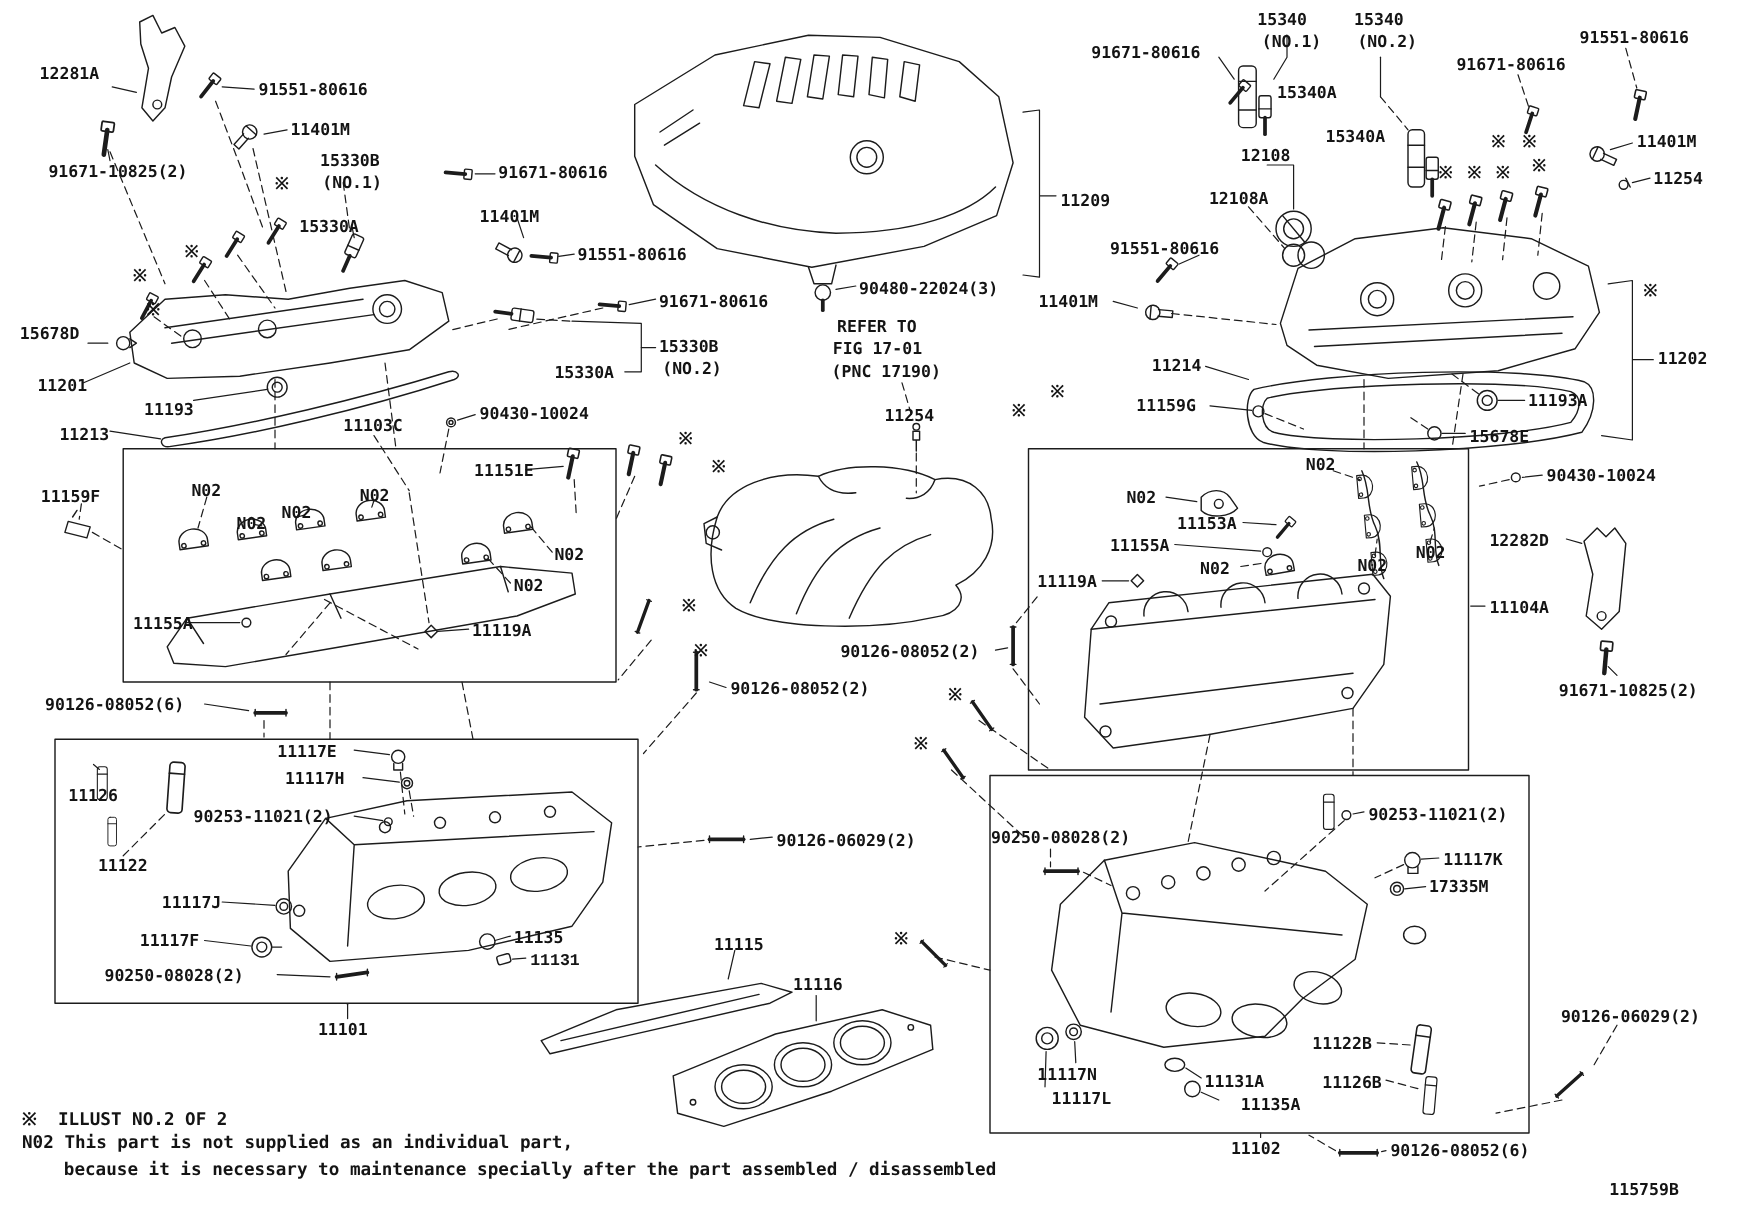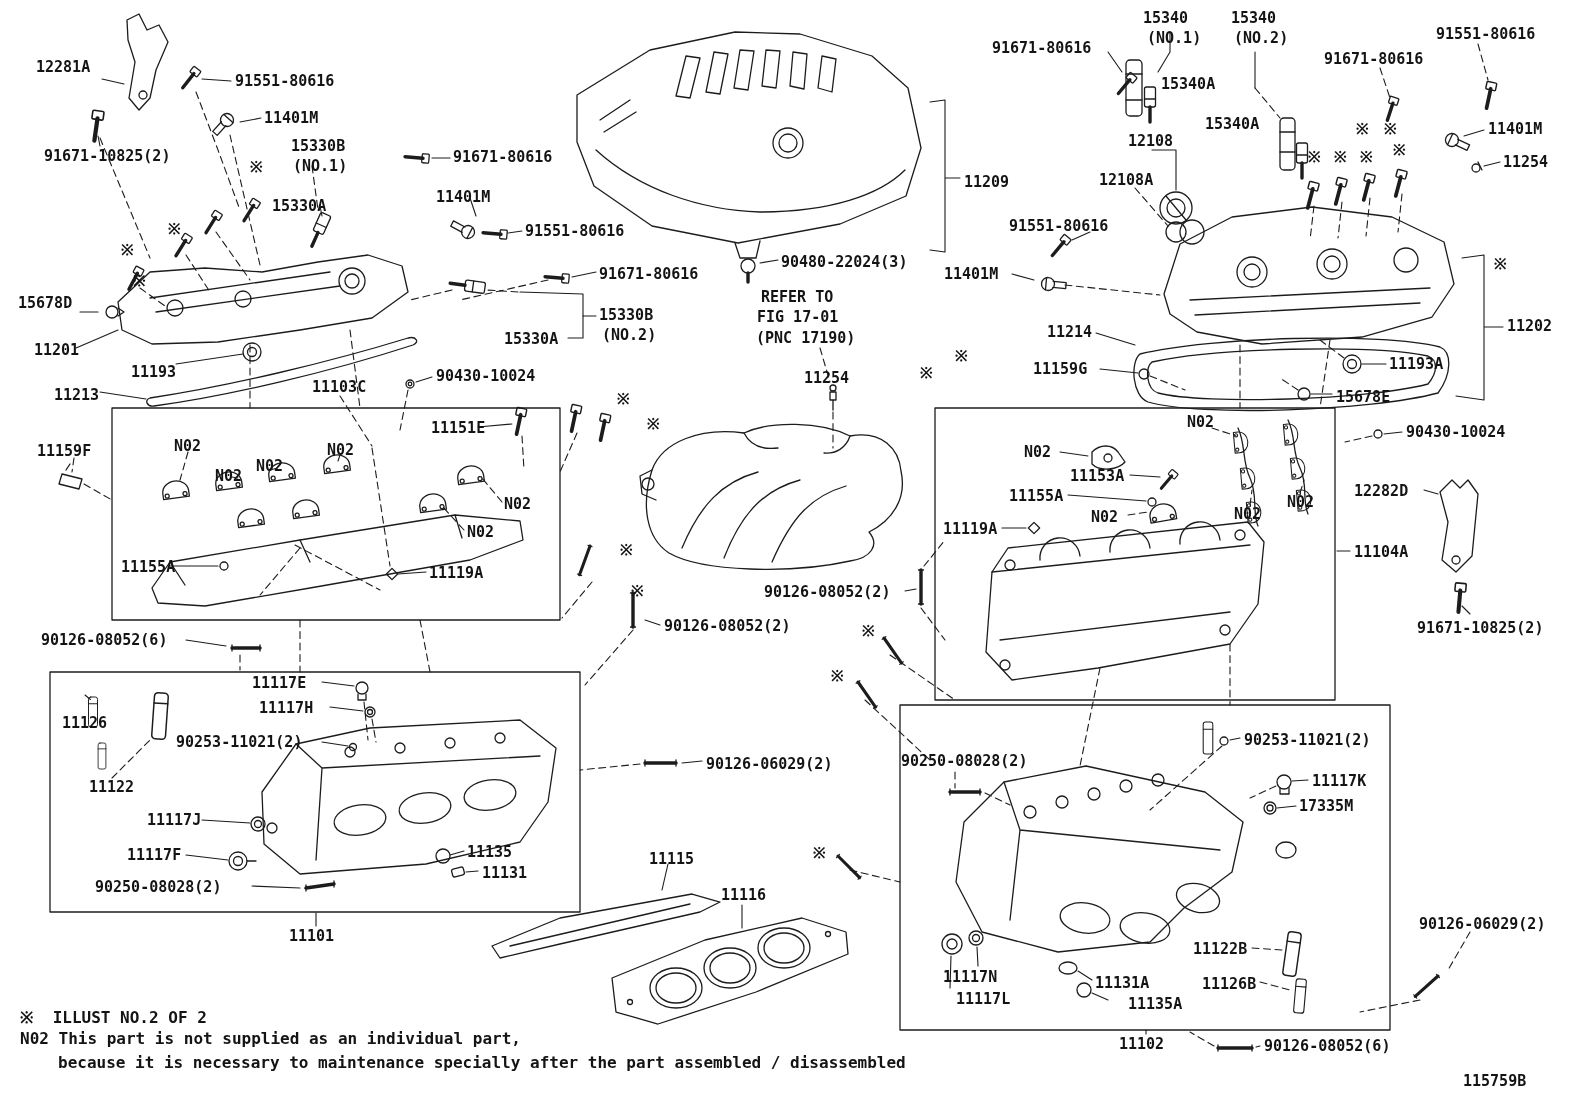--- a/index.html
+++ b/index.html
@@ -453,21 +453,21 @@
       <div class="plabel" style="left: 41px; top: 633px;">90126-08052(6)</div>
       <div class="plabel" style="left: 664px; top: 619px;">90126-08052(2)</div>
       <div class="plabel" style="left: 62px; top: 716px;">11126</div>
       <div class="plabel" style="left: 252px; top: 676px;">11117E</div>
       <div class="plabel" style="left: 259px; top: 701px;">11117H</div>
       <div class="plabel" style="left: 176px; top: 735px;">90253-11021(2)</div>
       <div class="plabel" style="left: 89px; top: 780px;">11122</div>
       <div class="plabel" style="left: 147px; top: 813px;">11117J</div>
       <div class="plabel" style="left: 127px; top: 848px;">11117F</div>
       <div class="plabel" style="left: 467px; top: 845px;">11135</div>
-      <div class="plabel" style="left: 482px; top: 866px;">11131</div>
+      <div class="plabel" style="left: 482px; top: 866px; font-family: Liberation Mono, monospace;">11131</div>
       <div class="plabel" style="left: 95px; top: 880px;">90250-08028(2)</div>
       <div class="plabel" style="left: 289px; top: 929px;">11101</div>
       <div class="plabel" style="left: 706px; top: 757px;">90126-06029(2)</div>
       <div class="plabel" style="left: 649px; top: 852px;">11115</div>
       <div class="plabel" style="left: 721px; top: 888px;">11116</div>
       <div class="plabel" style="left: 964px; top: 175px;">11209</div>
       <div class="plabel" style="left: 781px; top: 255px;">90480-22024(3)</div>
       <div class="plabel" style="left: 761px; top: 290px;">REFER TO</div>
       <div class="plabel" style="left: 757px; top: 310px;">FIG 17-01</div>
       <div class="plabel" style="left: 756px; top: 331px;">(PNC 17190)</div>

